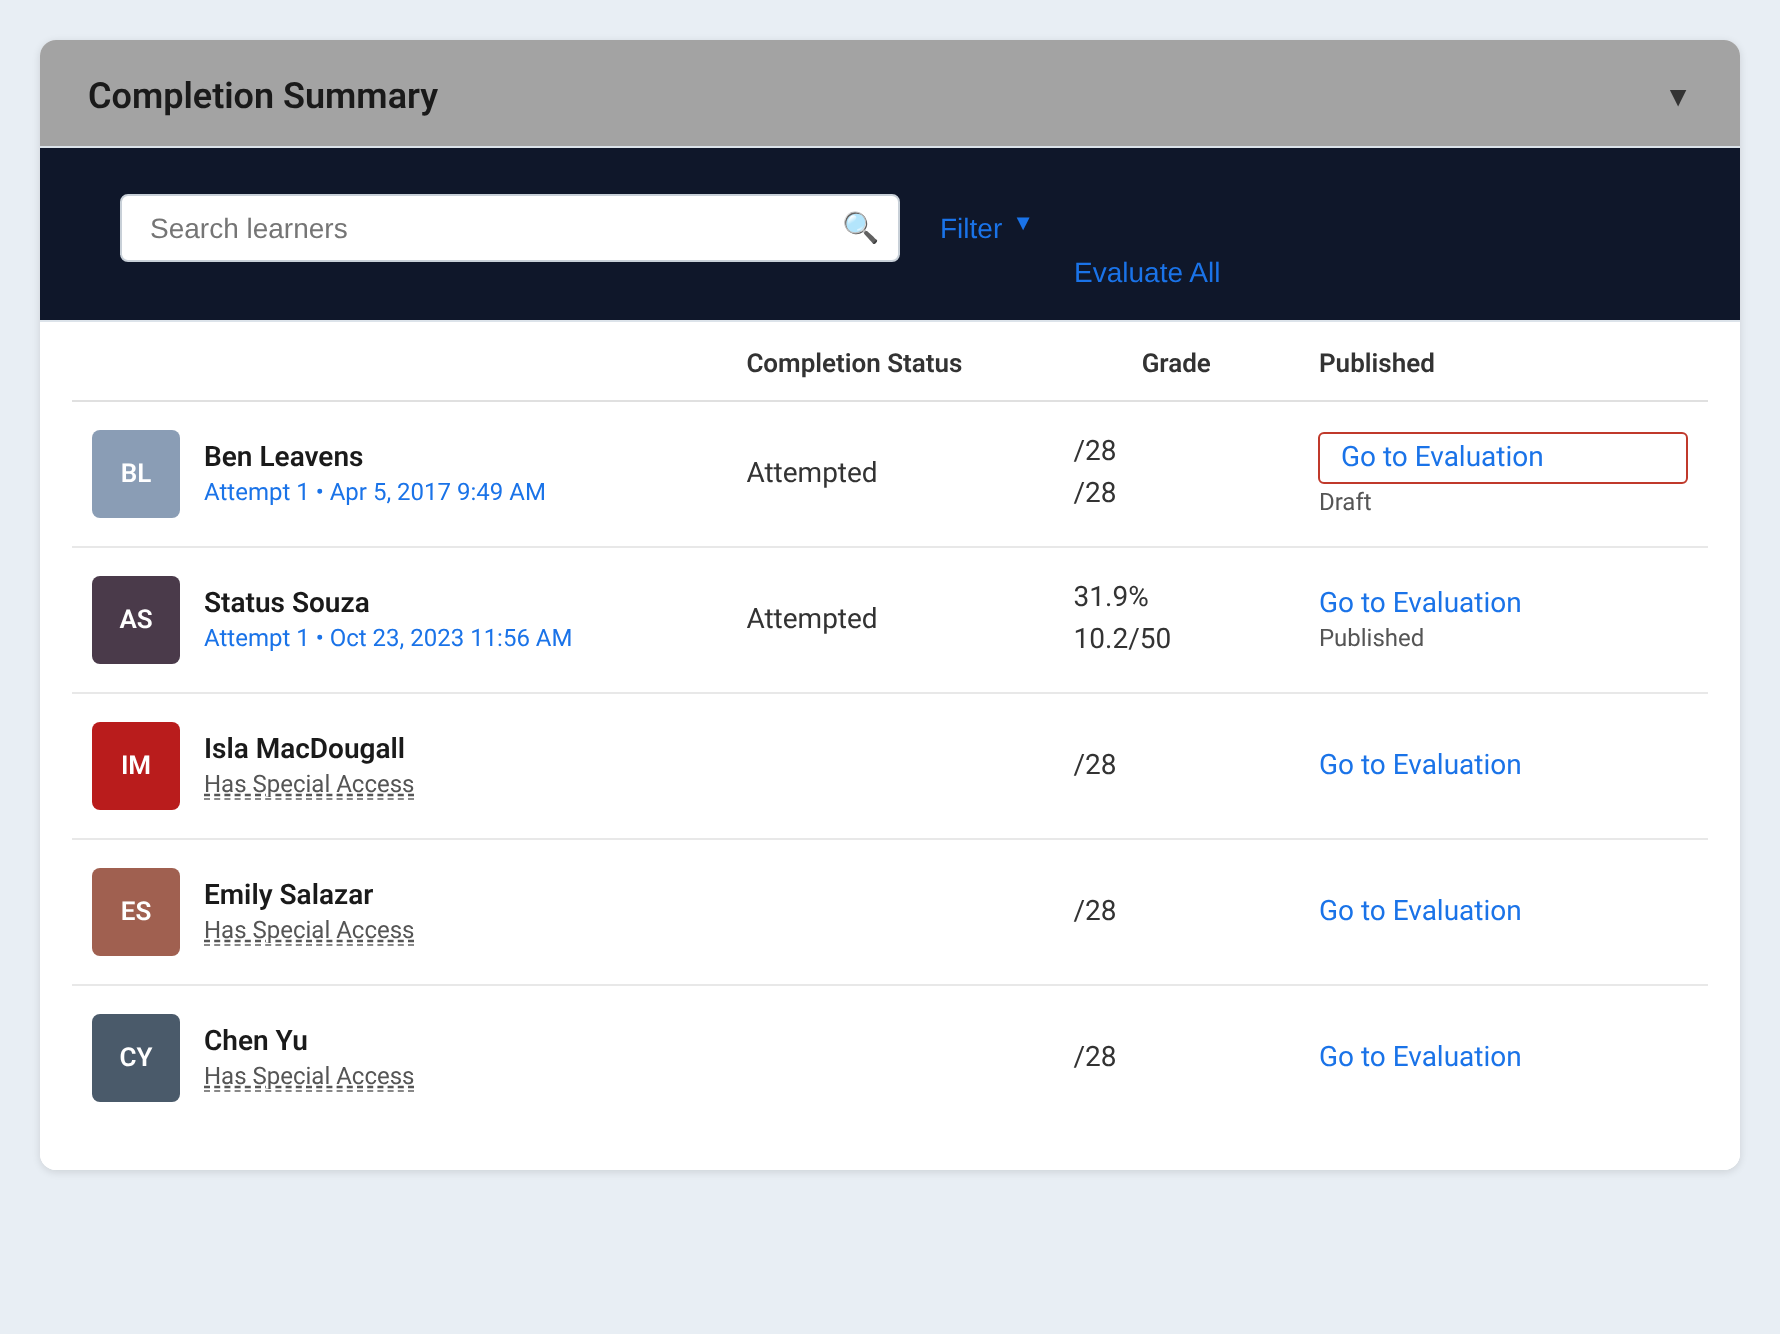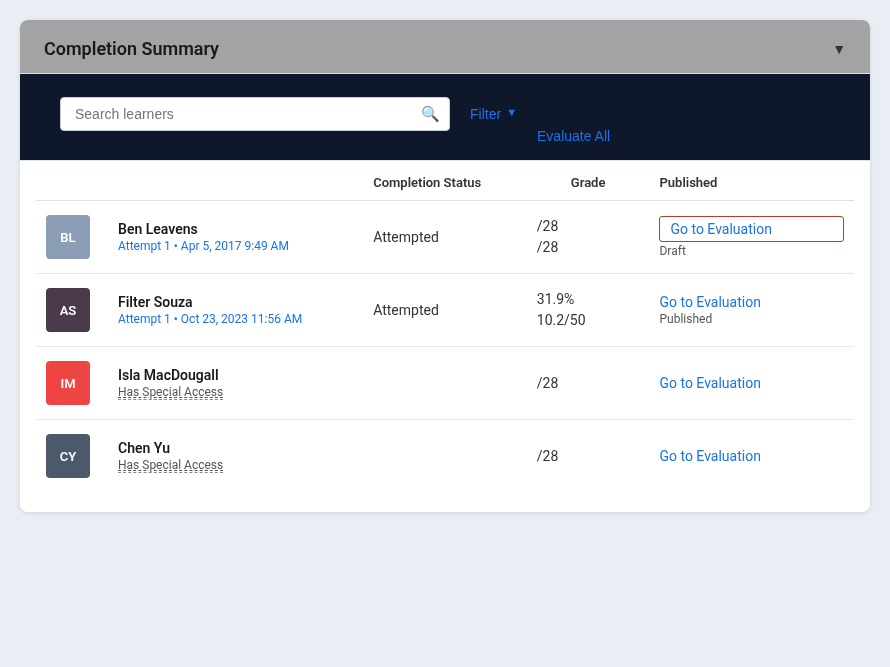--- a/index.html
+++ b/index.html
@@ -123,21 +123,21 @@
     }
     .learners-table tbody tr {
       border-bottom: 1px solid #e8e8e8;
     }
     .learners-table tbody tr:last-child {
       border-bottom: none;
     }
     .learner-cell {
       display: flex;
       align-items: center;
-      gap: 28px;
+      gap: 12px;
       padding: 14px 10px;
     }
     .avatar {
       width: 44px;
       height: 44px;
       border-radius: 4px;
       overflow: hidden;
       flex-shrink: 0;
       background: #ccc;
       display: flex;
@@ -278,21 +278,21 @@
               </div>
             </td>
           </tr>
           <tr>
             <td class="name-td">
               <div class="learner-cell">
                 <div class="avatar" style="background: rgb(74, 58, 74);">
                   <span style="color: rgb(255, 255, 255); font-size: 13px; font-weight: 600;">AS</span>
                 </div>
                 <div class="learner-info">
-                  <span class="learner-name">Filter Souza</span>
+                  <span class="learner-name">Status Souza</span>
                   <span class="learner-sub">Attempt 1 • Oct 23, 2023 11:56 AM</span>
                 </div>
               </div>
             </td>
             <td class="status-cell">Attempted</td>
             <td class="grade-cell">
               <div class="grade-multi">
                 <span>31.9%</span>
                 <span>10.2/50</span>
               </div>
@@ -300,25 +300,41 @@
             <td class="eval-cell">
               <div class="eval-block">
                 <a class="eval-link" href="#">Go to Evaluation</a>
                 <div class="eval-status">Published</div>
               </div>
             </td>
           </tr>
           <tr>
             <td class="name-td">
               <div class="learner-cell">
-                <div class="avatar" style="background: #ef4444;">
+                <div class="avatar" style="background: #b91c1c;">
                   <span style="color: rgb(255, 255, 255); font-size: 13px; font-weight: 600;">IM</span>
                 </div>
                 <div class="learner-info">
                   <span class="learner-name">Isla MacDougall</span>
+                  <span class="special-access">Has Special Access</span>
+                </div>
+              </div>
+            </td>
+            <td class="status-cell"></td>
+            <td class="grade-cell">/28</td>
+            <td class="eval-cell"><a class="eval-link" href="#">Go to Evaluation</a></td>
+          </tr>
+          <tr>
+            <td class="name-td">
+              <div class="learner-cell">
+                <div class="avatar" style="background: rgb(160, 96, 80);">
+                  <span style="color: rgb(255, 255, 255); font-size: 13px; font-weight: 600;">ES</span>
+                </div>
+                <div class="learner-info">
+                  <span class="learner-name">Emily Salazar</span>
                   <span class="special-access">Has Special Access</span>
                 </div>
               </div>
             </td>
             <td class="status-cell"></td>
             <td class="grade-cell">/28</td>
             <td class="eval-cell"><a class="eval-link" href="#">Go to Evaluation</a></td>
           </tr>
           <tr>
             <td class="name-td">

